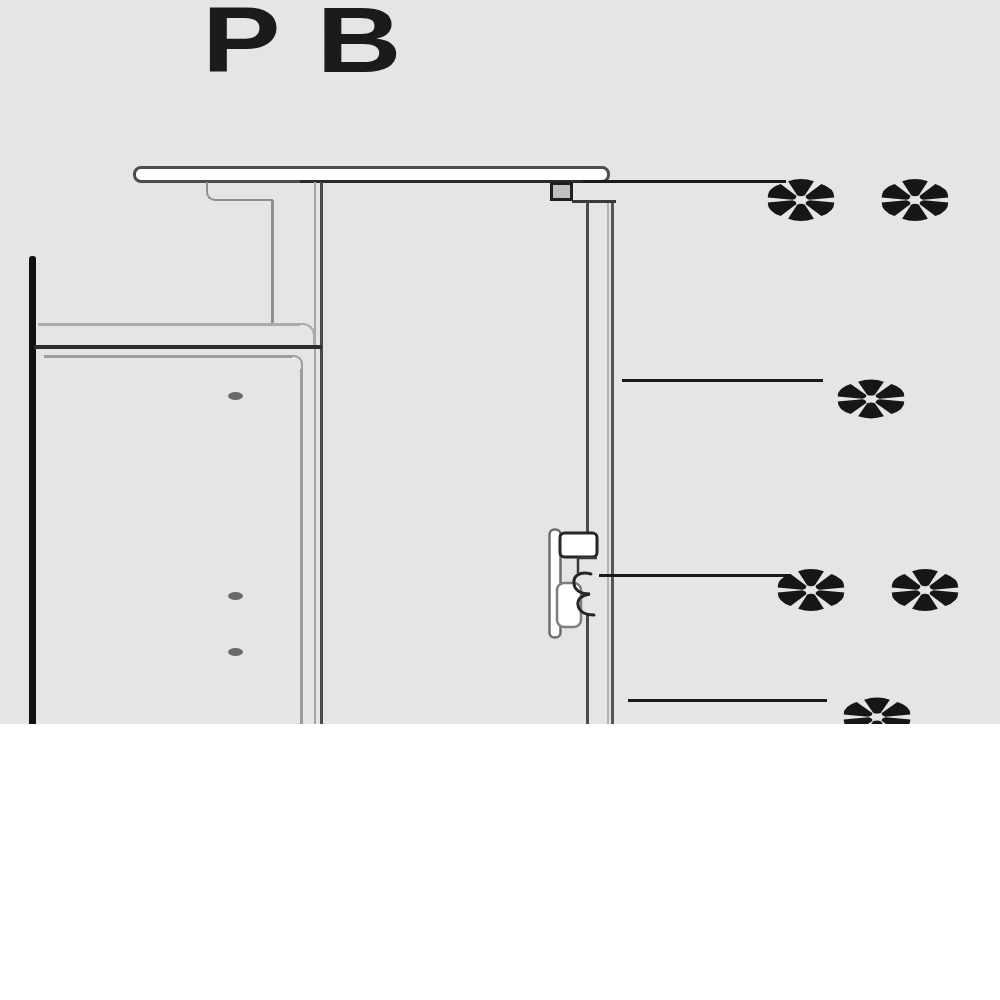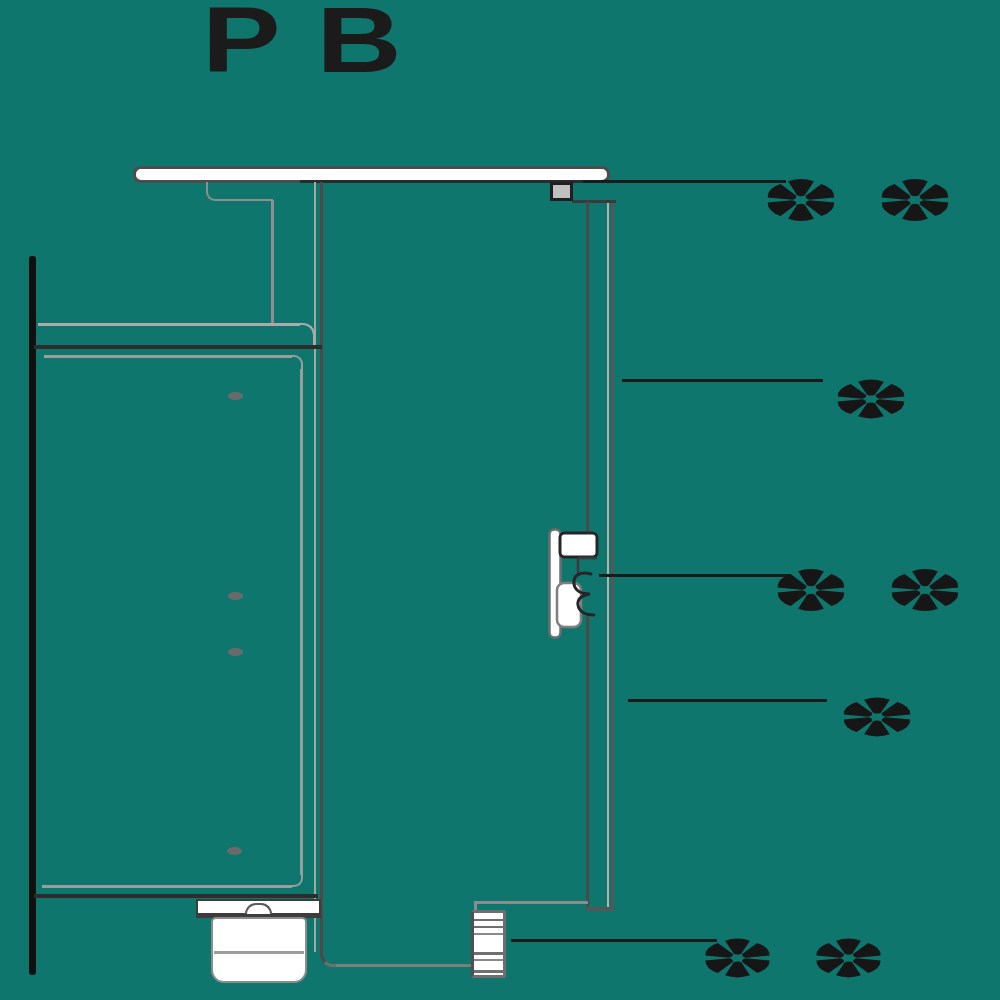--- a/index.html
+++ b/index.html
@@ -1,16 +1,16 @@
 <!DOCTYPE html>
 <html><head>
 <meta charset="utf-8">
 <style>
   html,body{margin:0;padding:0;background:#fff;}
-  #stage{position:relative;width:1000px;height:1000px;background:#0f766e;overflow:hidden;
+  #stage{position:relative;width:1000px;height:724px;background:#e5e5e5;overflow:hidden;
          font-family:"Liberation Sans",sans-serif;}
   #stage div{position:absolute;box-sizing:border-box;}
   .title{font-weight:700;font-size:92px;line-height:1;letter-spacing:28px;color:#1b1b1b;
          transform:scaleX(1.28);transform-origin:0 0;white-space:nowrap;}
   .ast-group{display:flex;gap:28px;align-items:center;}
   .ast path{fill:#161616;stroke:none;}
   .clip-svg{position:absolute;left:544px;top:524px;}
   .s-gray{fill:#fff;stroke:#6e6e6e;stroke-width:2.5;}
   .s-gray2{fill:#fff;stroke:#7e7e7e;stroke-width:2.5;}
   .s-dark{fill:#fff;stroke:#262626;stroke-width:3;}

